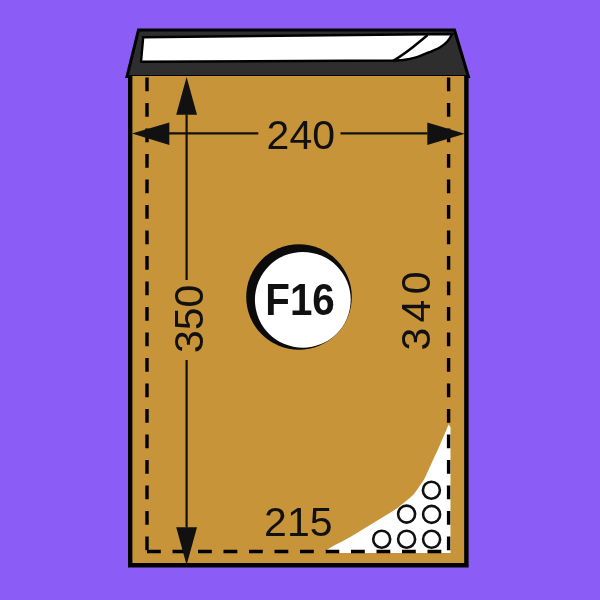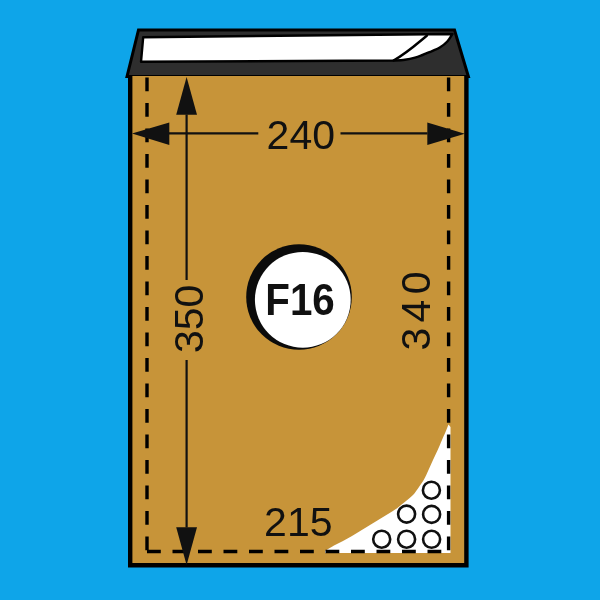--- a/index.html
+++ b/index.html
@@ -1,16 +1,16 @@
 <!DOCTYPE html>
 <html><head>
 <meta charset="utf-8">
 <style>
   html,body{margin:0;padding:0;background:#ffffff;}
-  .stage{width:600px;height:600px;position:relative;background:#0ea5e9;overflow:hidden;}
+  .stage{width:600px;height:600px;position:relative;background:#8b5cf6;overflow:hidden;}
   svg{display:block;}
   text{font-family:"Liberation Sans", sans-serif;}
 </style>
 </head>
 <body>
 
 <div class="stage">
 <svg width="600" height="600" viewBox="0 0 600 600">
 
   <polygon points="127,76.5 138.5,30 454.5,30 468.4,76.5" fill="#2e2e2e" stroke="#000000" stroke-width="3" stroke-linejoin="miter"></polygon>

